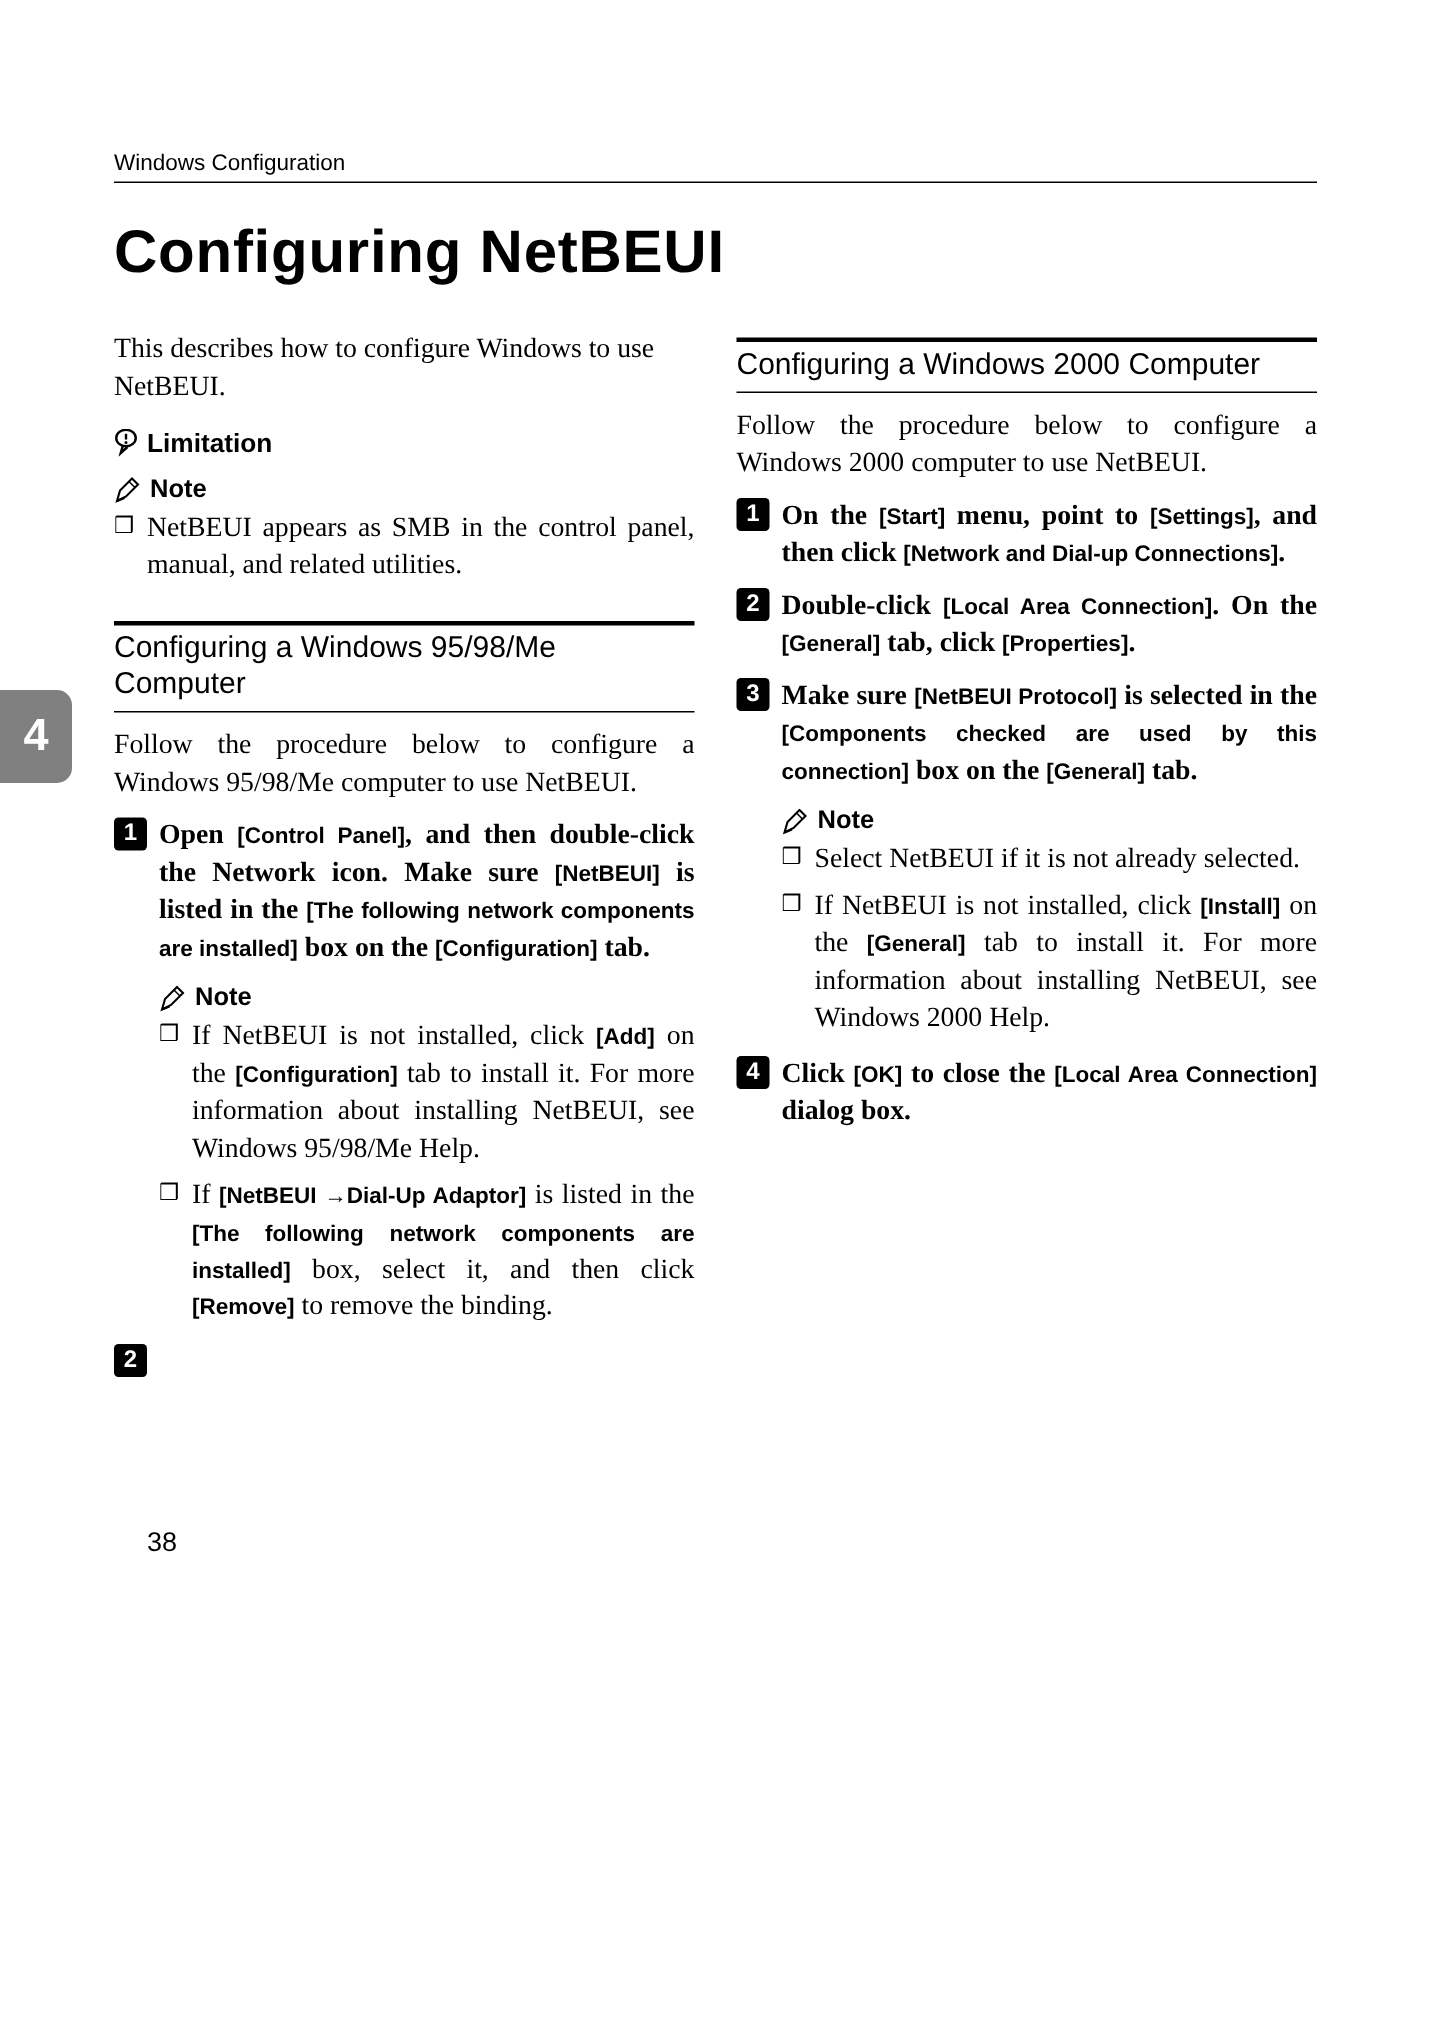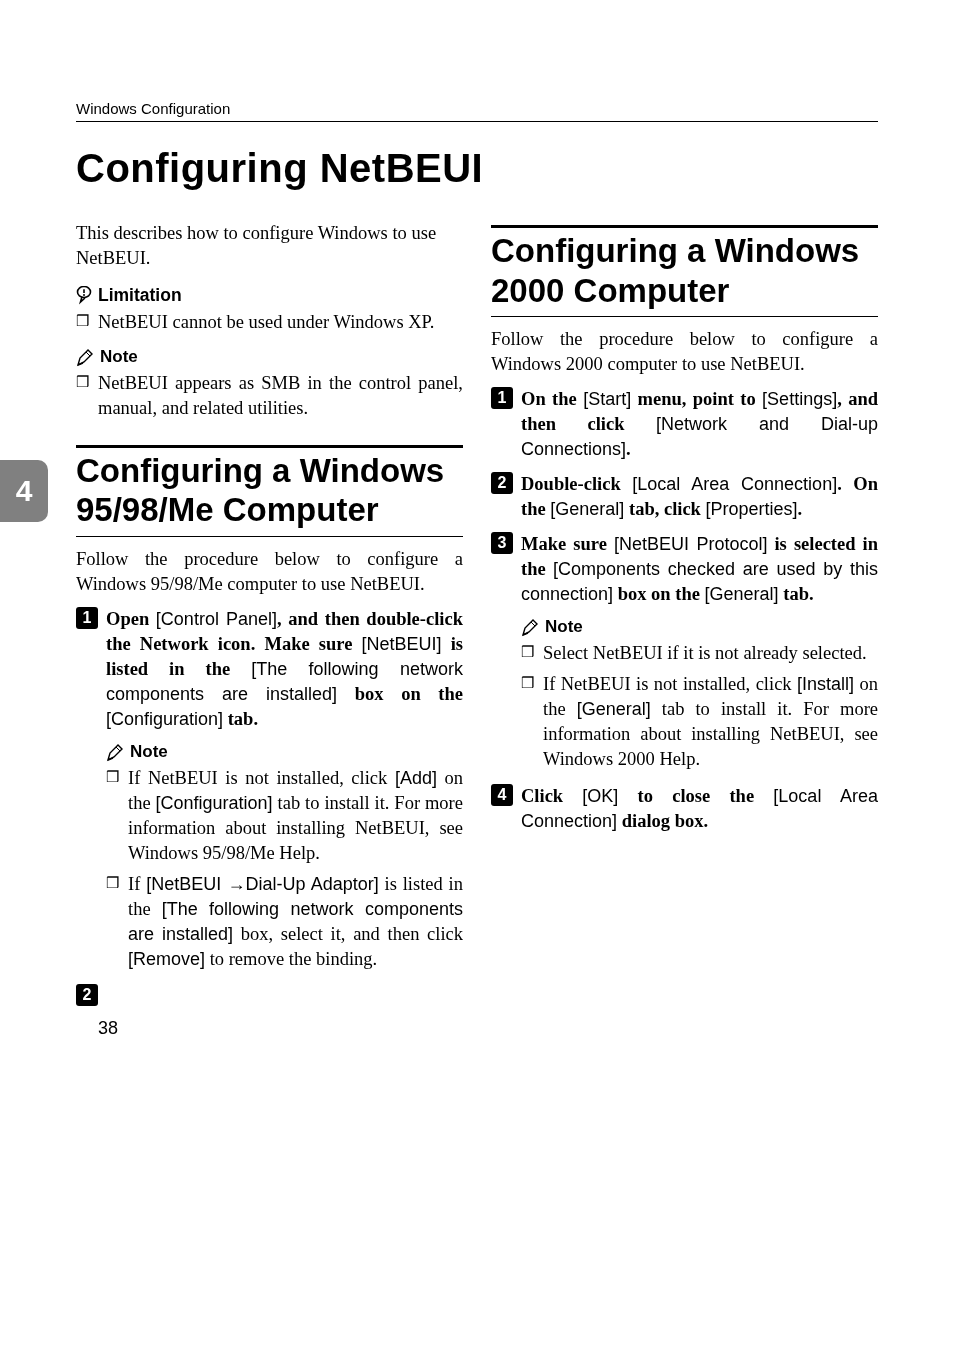--- a/index.html
+++ b/index.html
@@ -101,22 +101,22 @@
   }
   .bullet-list li::before {
     content: "❒";
     position: absolute;
     left: 0;
     top: 1px;
     font-size: 15px;
   }
   h2.section {
     font-family: Arial, Helvetica, sans-serif;
-    font-weight: 700;
-    font-size: 33px;
+    font-weight: 400;
+    font-size: 20px;
     line-height: 1.2;
     margin: 24px 0 8px 0;
     border-top: 3px solid #000;
     border-bottom: 1.5px solid #000;
     padding: 3px 0 6px 0;
   }
   .body-after {
     font-size: 18.5px;
     line-height: 1.35;
     margin: 10px 0 10px 0;
@@ -143,22 +143,22 @@
     font-size: 16px;
     border-radius: 3px;
     display: flex;
     align-items: center;
     justify-content: center;
     line-height: 1;
   }
   .step .txt { font-weight: 600; }
   .ui {
     font-family: Arial, Helvetica, sans-serif;
-    font-weight: 400;
-    font-size: 18px;
+    font-weight: 700;
+    font-size: 15px;
   }
   .page-num {
     position: absolute;
     left: 98px;
     bottom: 40px;
     font-size: 18px;
     font-family: Arial, Helvetica, sans-serif;
   }
 </style>
 </head>
@@ -180,23 +180,20 @@
 
       <div class="limitation-head">
         <svg class="bubble-icon" viewBox="0 0 16 20">
           <ellipse cx="8" cy="6" rx="6.5" ry="5.5" fill="none" stroke="#000" stroke-width="1.6"></ellipse>
           <line x1="8" y1="3.2" x2="8" y2="7" stroke="#000" stroke-width="1.6"></line>
           <circle cx="8" cy="9" r="1" fill="#000"></circle>
           <path d="M6 10.8 L4.5 16 L9 12" fill="none" stroke="#000" stroke-width="1.6"></path>
         </svg>
         <span class="label">Limitation</span>
       </div>
-      <ul class="bullet-list">
-        <li>NetBEUI cannot be used under Windows XP.</li>
-      </ul>
 
       <div class="note-head">
         <svg class="pencil-icon" viewBox="0 0 18 18">
           <path d="M2 16 L4 9 L12 1 L16 5 L8 13 Z" fill="none" stroke="#000" stroke-width="1.4"></path>
           <line x1="2" y1="16" x2="7" y2="14" stroke="#000" stroke-width="1.4"></line>
           <line x1="10" y1="3" x2="14" y2="7" stroke="#000" stroke-width="1"></line>
         </svg>
         <span class="label">Note</span>
       </div>
       <ul class="bullet-list">

